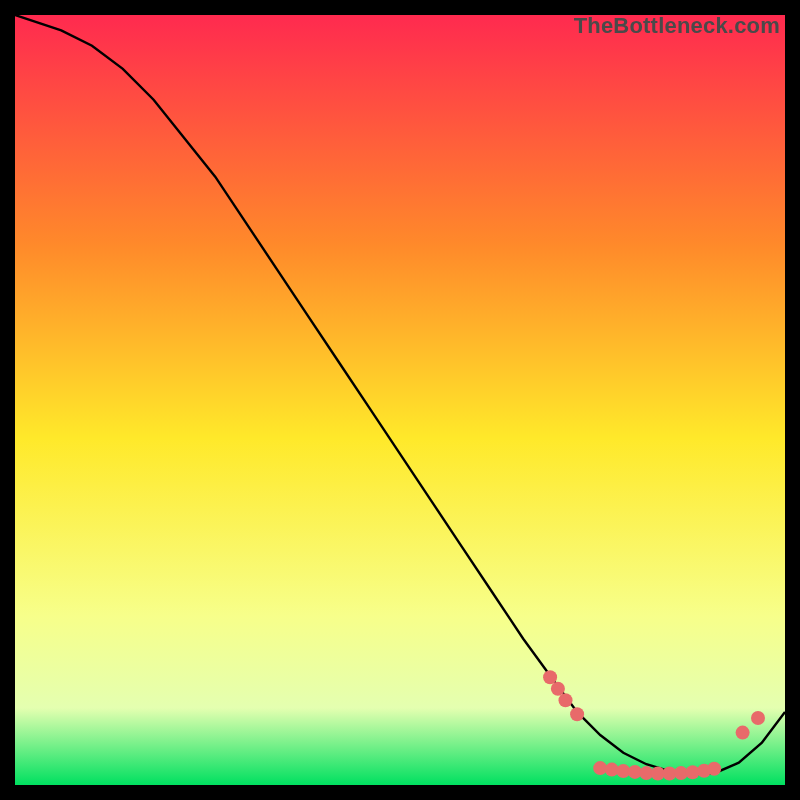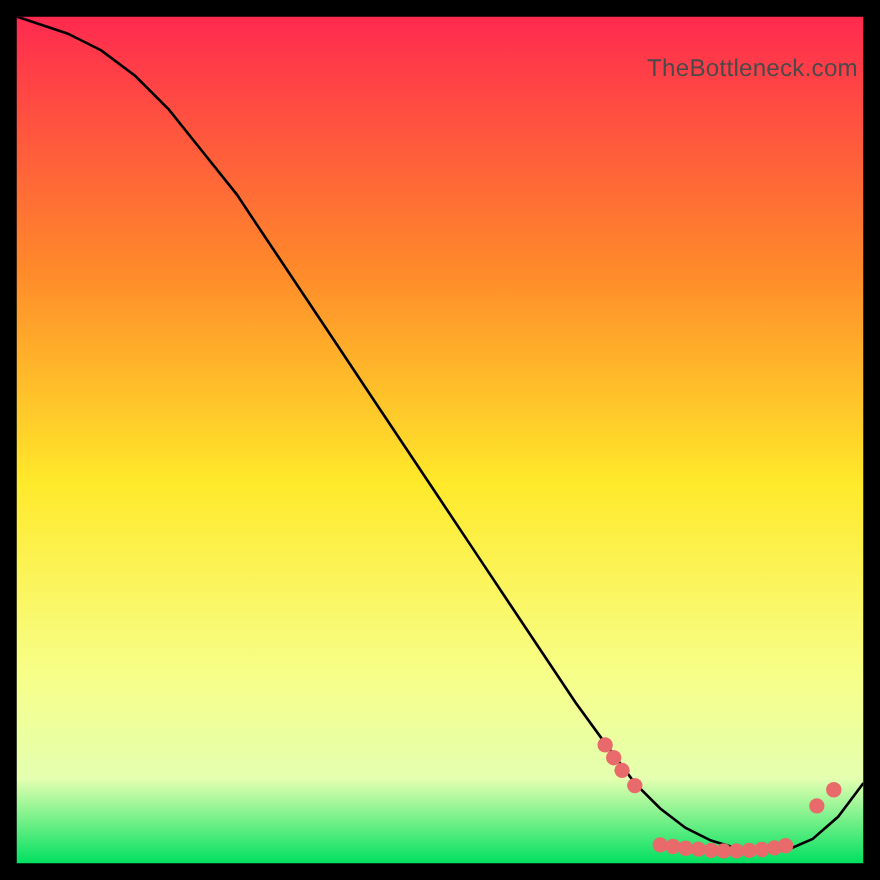--- a/index.html
+++ b/index.html
@@ -25,24 +25,23 @@
     top: 0;
     width: 770px;
     height: 770px;
   }
   .watermark {
     position: absolute;
     top: -2px;
     right: 5px;
     color: #4a4a4a;
     font-size: 22px;
-    font-weight: normal;
+    font-weight: bold;
     letter-spacing: 0.2px;
     z-index: 20;
-    margin-top: 36px;
   }
   svg { display: block; }
 </style>
 </head>
 <body>
 
 <div class="frame">
   <div class="watermark">TheBottleneck.com</div>
   <svg class="plot" viewBox="0 0 770 770">
     <defs>

